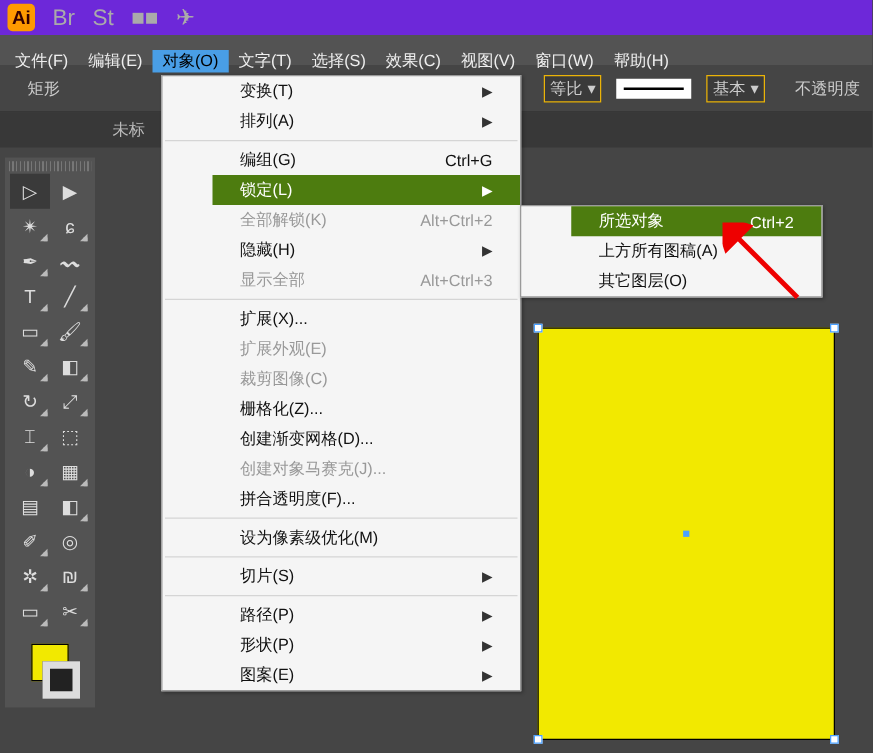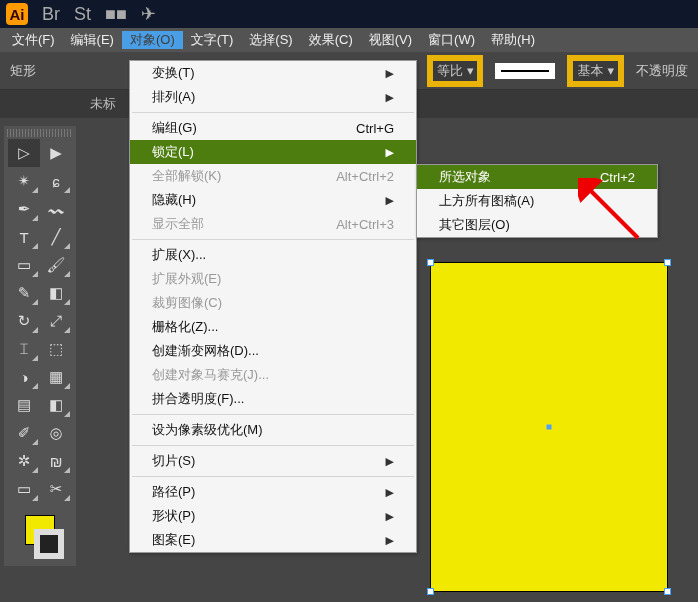--- a/index.html
+++ b/index.html
@@ -1,31 +1,31 @@
 <!DOCTYPE html>
 <html><head>
 <meta charset="utf-8">
 <style>
 * { box-sizing: border-box; margin: 0; padding: 0; }
 body { width: 698px; height: 602px; background: #454545; font-family: "Microsoft YaHei", sans-serif; font-size: 13px; color: #ccc; overflow: hidden; position: relative; }
 
 
-.titlebar { background: #0f172a; height: 28px; display: flex; align-items: center; padding: 0 6px; gap: 14px; }
+.titlebar { background: #6d28d9; height: 28px; display: flex; align-items: center; padding: 0 6px; gap: 14px; }
 .ai-logo { width: 22px; height: 22px; background: #ff9a00; color: #330000; font-weight: bold; font-size: 15px; display: flex; align-items: center; justify-content: center; border-radius: 4px; }
 .title-icon { color: #aaa; font-size: 18px; }
 
 
-.menubar { background: #535353; height: 24px; display: flex; align-items: center; padding: 12px 4px; }
+.menubar { background: #535353; height: 24px; display: flex; align-items: flex-start; padding: 12px 4px; }
 .menubar .menu-item { padding: 0 8px; display: flex; align-items: center; color: #eee; cursor: pointer; }
-.menubar .menu-item.open { background: #499ee6; color: #404040; }
+.menubar .menu-item.open { background: #499ee6; color: #000000; }
 
 
 .optionsbar { background: #454545; height: 38px; display: flex; align-items: center; padding: 0 10px; gap: 12px; border-bottom: 1px solid #333; }
-.optlabel { color: #ccc; }
-.optselect { background: #3a3a3a; border: 6px solid #eab308; color: #ccc; padding: 1px 4px; display: flex; align-items: center; gap: 4px; }
+.optlabel { color: #ccc; margin-left: 12px; }
+.optselect { background: #3a3a3a; border: 1px solid #eab308; color: #ccc; padding: 1px 4px; display: flex; align-items: center; gap: 4px; }
 .stroke-preview { width: 60px; height: 16px; background: #fff; display: flex; align-items: center; justify-content: center; }
 .stroke-line { width: 48px; height: 2px; background: #000; }
 
 
 .doctabs { background: #383838; height: 28px; display: flex; align-items: center; padding: 0 90px; color: #bbb; }
 
 
 .toolpanel { position: absolute; left: 4px; top: 126px; width: 72px; background: #535353; padding: 3px; }
 .toolpanel .handle { height: 8px; background: repeating-linear-gradient(90deg,#777,#777 1px,transparent 1px,transparent 3px); margin-bottom: 2px; }
 .toolrow { display: flex; justify-content: center; gap: 0; }
@@ -38,21 +38,21 @@
 
 
 .canvas-area { position: absolute; left: 80px; top: 124px; right: 0; bottom: 0; background: #454545; }
 .artboard { position: absolute; left: 350px; top: 138px; width: 238px; height: 330px; background: #f2e900; border: 1px solid #000; }
 .handle-dot { width: 7px; height: 7px; border: 1px solid #4aa0ff; background: #fff; position: absolute; }
 .center-dot { width: 5px; height: 5px; background: #4aa0ff; position: absolute; left: 50%; top: 50%; transform: translate(-50%,-50%); }
 
 
 .dropdown { position: absolute; background: #f5f5f5; border: 1px solid #9a9a9a; color: #111; z-index: 100; box-shadow: 1px 1px 3px rgba(0,0,0,0.3); }
 .dd-main { left: 129px; top: 60px; width: 288px; }
-.dd-item { padding: 4px 22px 4px 22px; display: flex; justify-content: space-between; align-items: center; cursor: pointer; font-size:13px; height:24px;}
+.dd-item { padding: 4px 22px 4px 22px; display: flex; justify-content: space-between; align-items: center; cursor: pointer; font-size:13px; height:24px;margin-left:40px;}
 .dd-item .arrow { font-size: 11px; color: #333; }
 .dd-item.disabled { color: #999; }
 .dd-item.highlight { background: #4d7c0f; color: #fff; }
 .dd-item.highlight .arrow { color: #fff; }
 .dd-sep { height: 1px; background: #d5d5d5; margin: 3px 2px; }
 
 .dd-sub { left: 416px; top: 164px; width: 242px; }
 
 
 .redarrow { position: absolute; z-index: 200; pointer-events: none; }

